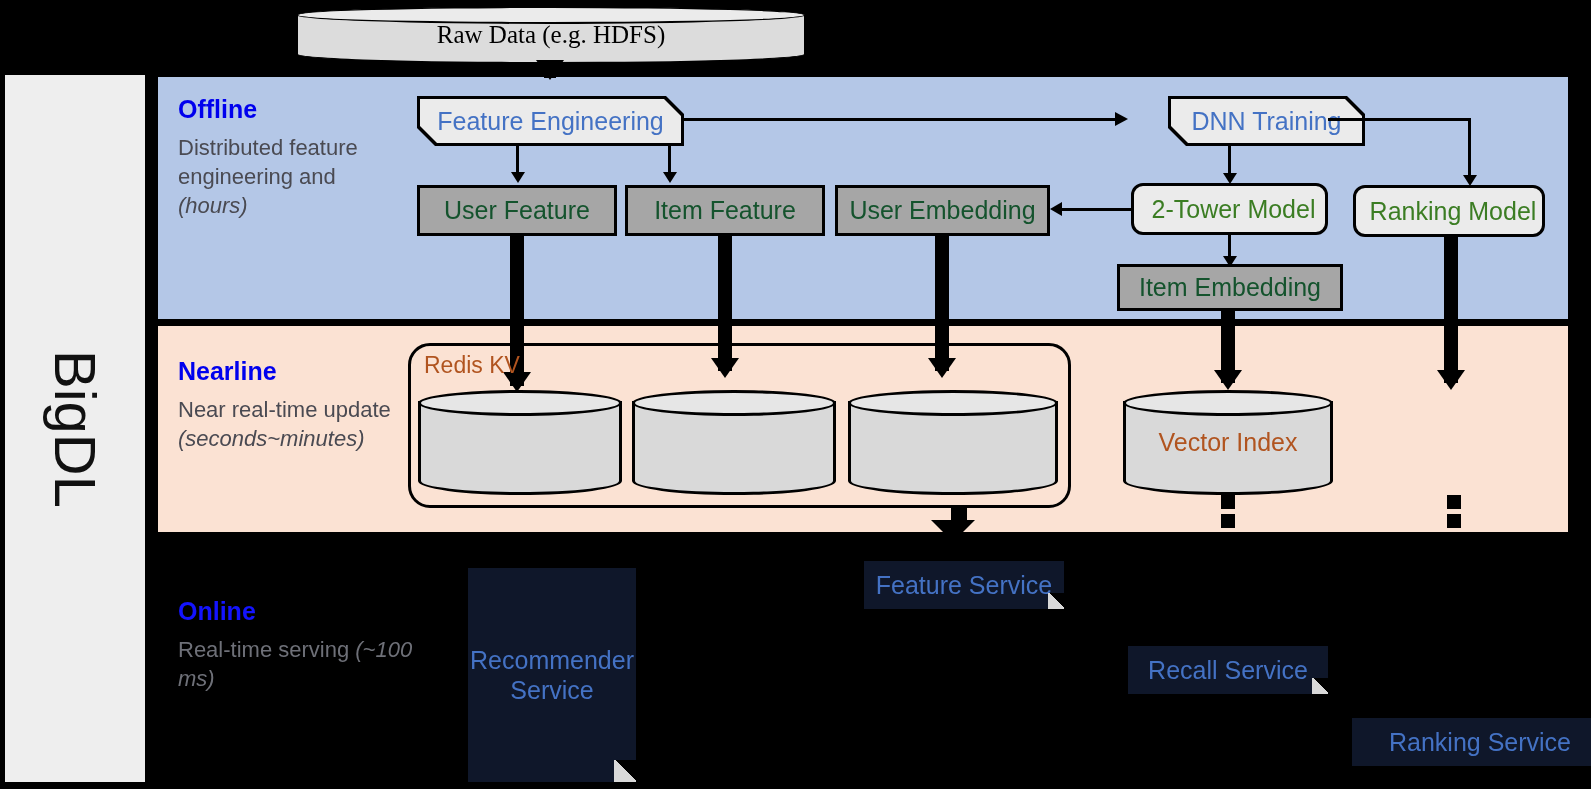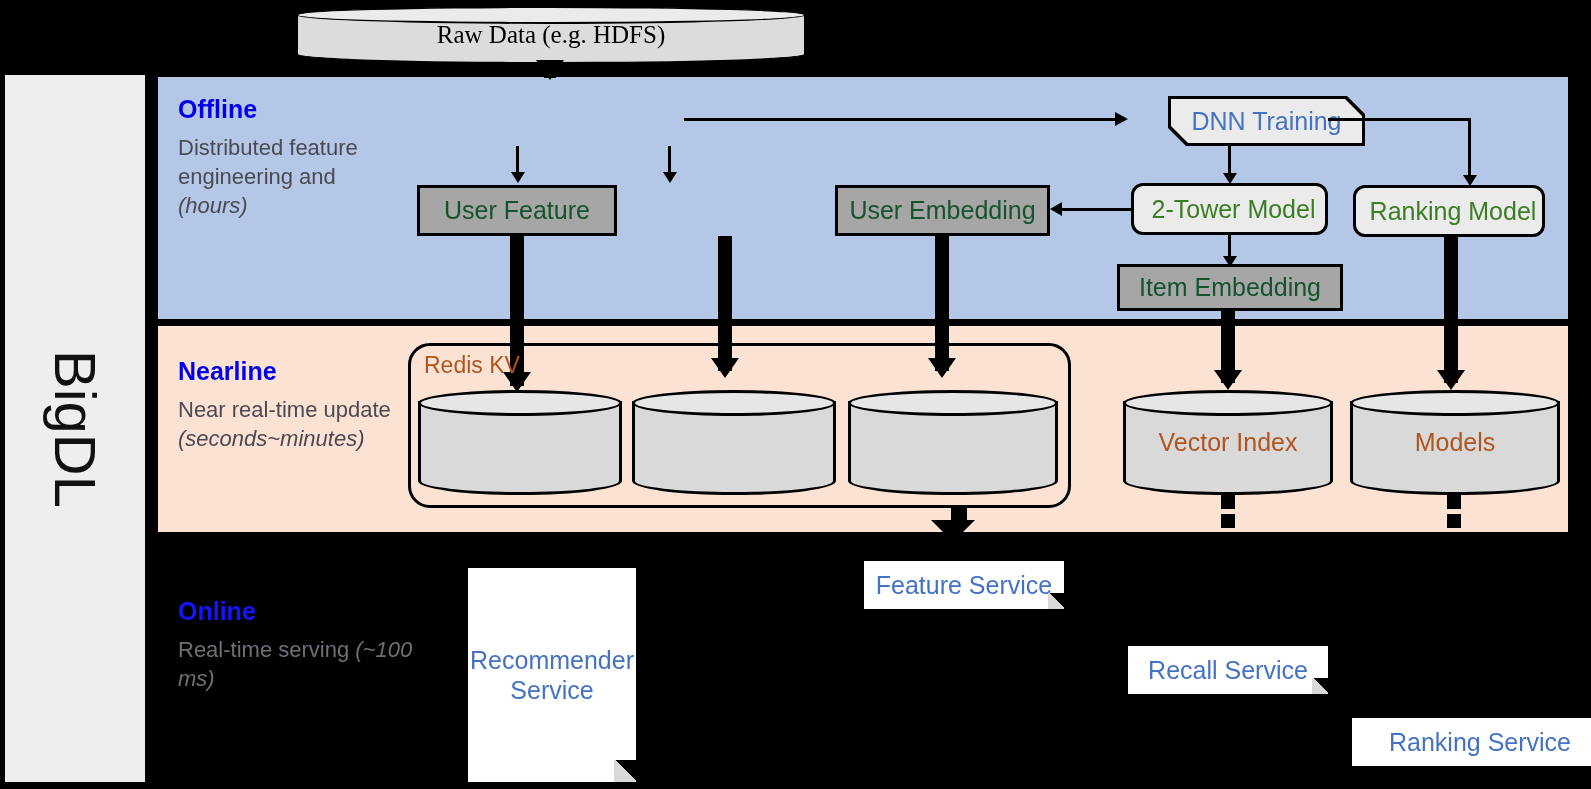--- a/index.html
+++ b/index.html
@@ -56,21 +56,21 @@
     display:flex;align-items:center;justify-content:center;
     color:#4472c4;font-size:25px;
   }
   
   .round-box{
     background:#ebebeb;border:3px solid #000;border-radius:12px;
     color:#3b7d23;font-size:25px;padding-left:8px;
   }
   
   .doc-box{
-    background:#ffffff;color:#4472c4;font-size:25px;line-height:1.22;
+    background:#0f172a;color:#4472c4;font-size:25px;line-height:1.22;
   }
   .doc-fold{
     position:absolute;right:0;bottom:0;width:22px;height:22px;
     background:linear-gradient(225deg,#000 0 46%, #d9d9d9 46% 100%);
   }
   .doc-fold.small{width:16px;height:16px;}
 
   
   .cyl{position:absolute;}
   .cyl .body{position:absolute;left:0;right:0;top:11px;bottom:0;
@@ -141,38 +141,45 @@
 
   <div id="rawdata">
     <div class="body"></div>
     <div class="top"></div>
     <div class="lbl">Raw Data (e.g. HDFS)</div>
   </div>
 
   <div class="thick-line" style="left:544px;top:60px;width:12px;height:18px;"></div>
   <div class="arrow-down big" style="left:536px;top:60px;"></div>
 
+  <div class="notch-wrap" style="left:417px;top:96px;width:267px;height:50px;">
+    <div class="outline"></div>
+    <div class="fill">Feature Engineering</div>
+  </div>
 
   <div class="notch-wrap" style="left:1131px;top:96px;width:197px;height:50px;margin-left:37px;">
     <div class="outline"></div>
     <div class="fill">DNN Training</div>
   </div>
 
   <div class="thin-line" style="left:684px;top:118px;width:431px;height:3px;"></div>
   <div style="position:absolute;left:1115px;top:112px;width:0;height:0;border-top:7px solid transparent;border-bottom:7px solid transparent;border-left:13px solid #000;"></div>
 
   <div class="thin-line" style="left:516px;top:146px;width:3px;height:30px;"></div>
   <div class="arrow-down" style="left:511px;top:172px;"></div>
 
   <div class="thin-line" style="left:668px;top:146px;width:3px;height:30px;"></div>
   <div class="arrow-down" style="left:663px;top:172px;"></div>
 
   <div class="node grey-box" style="left:417px;top:185px;width:200px;height:51px;">
     <span>User Feature</span>
   </div>
+  <div class="node grey-box" style="left:625px;top:185px;width:200px;height:51px;">
+    <span>Item Feature</span>
+  </div>
   <div class="node grey-box" style="left:835px;top:185px;width:215px;height:51px;">
     <span>User Embedding</span>
   </div>
 
   <div class="thin-line" style="left:1228px;top:146px;width:3px;height:32px;"></div>
   <div class="arrow-down" style="left:1223px;top:173px;"></div>
 
   <div class="thin-line" style="left:1328px;top:118px;width:143px;height:3px;"></div>
   <div class="thin-line" style="left:1468px;top:118px;width:3px;height:62px;"></div>
   <div class="arrow-down" style="left:1463px;top:175px;"></div>
@@ -224,25 +231,20 @@
   <div class="cyl" style="left:848px;top:390px;width:210px;height:105px;">
     <div class="body"></div>
     <div class="top"></div>
   </div>
 
   <div class="cyl" style="left:1123px;top:390px;width:210px;height:105px;">
     <div class="body"></div>
     <div class="top"></div>
     <div class="lbl">Vector Index</div>
   </div>
-  <div class="cyl" style="left:1350px;top:390px;width:210px;height:105px;">
-    <div class="body"></div>
-    <div class="top"></div>
-    <div class="lbl">Models</div>
-  </div>
 
   <div class="sq" style="left:951px;top:508px;width:16px;height:14px;"></div>
   <div class="arrow-down big" style="left:945px;top:520px;border-left:22px solid transparent;border-right:22px solid transparent;border-top:22px solid #000;margin-left:-14px;"></div>
 
   <div class="sq" style="left:1221px;top:495px;"></div>
   <div class="sq" style="left:1221px;top:514px;"></div>
 
   <div class="sq" style="left:1447px;top:495px;"></div>
   <div class="sq" style="left:1447px;top:514px;"></div>
 

